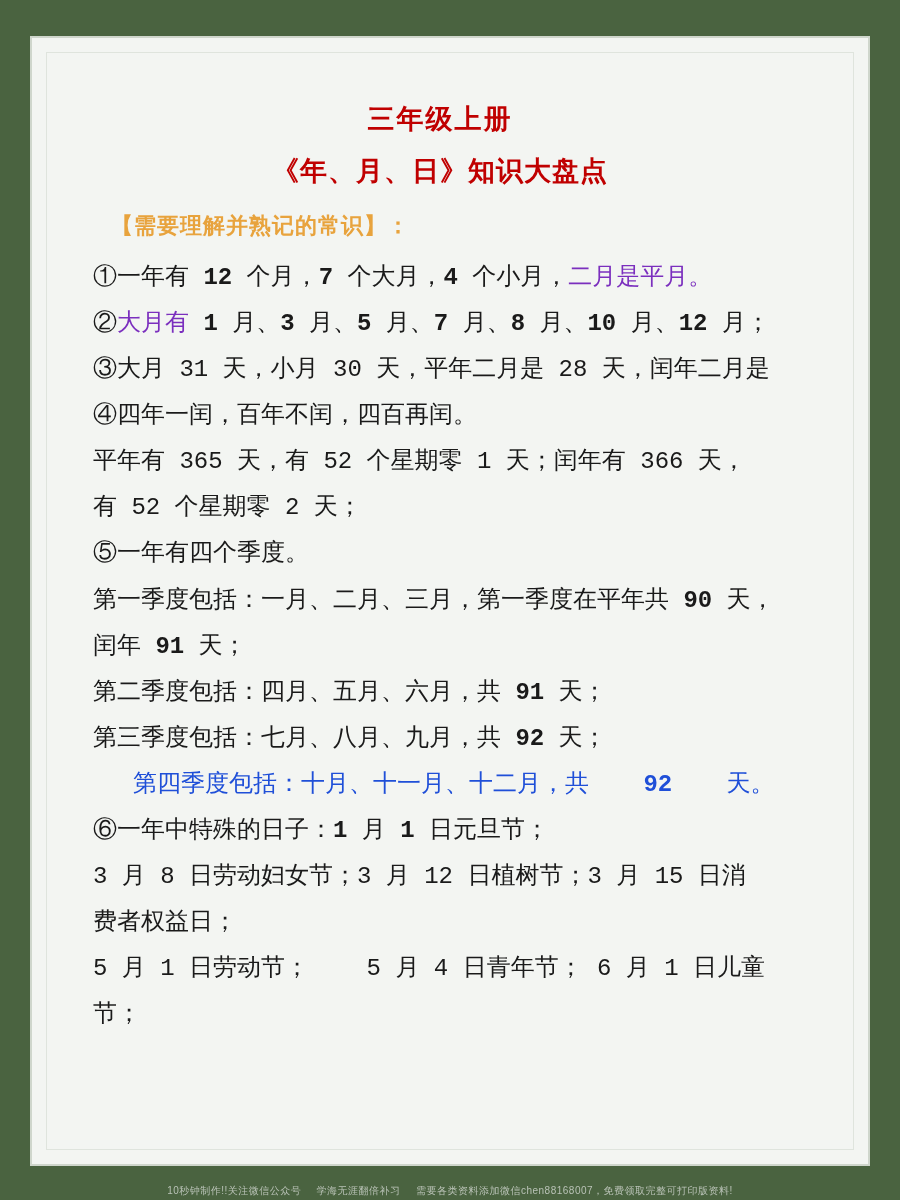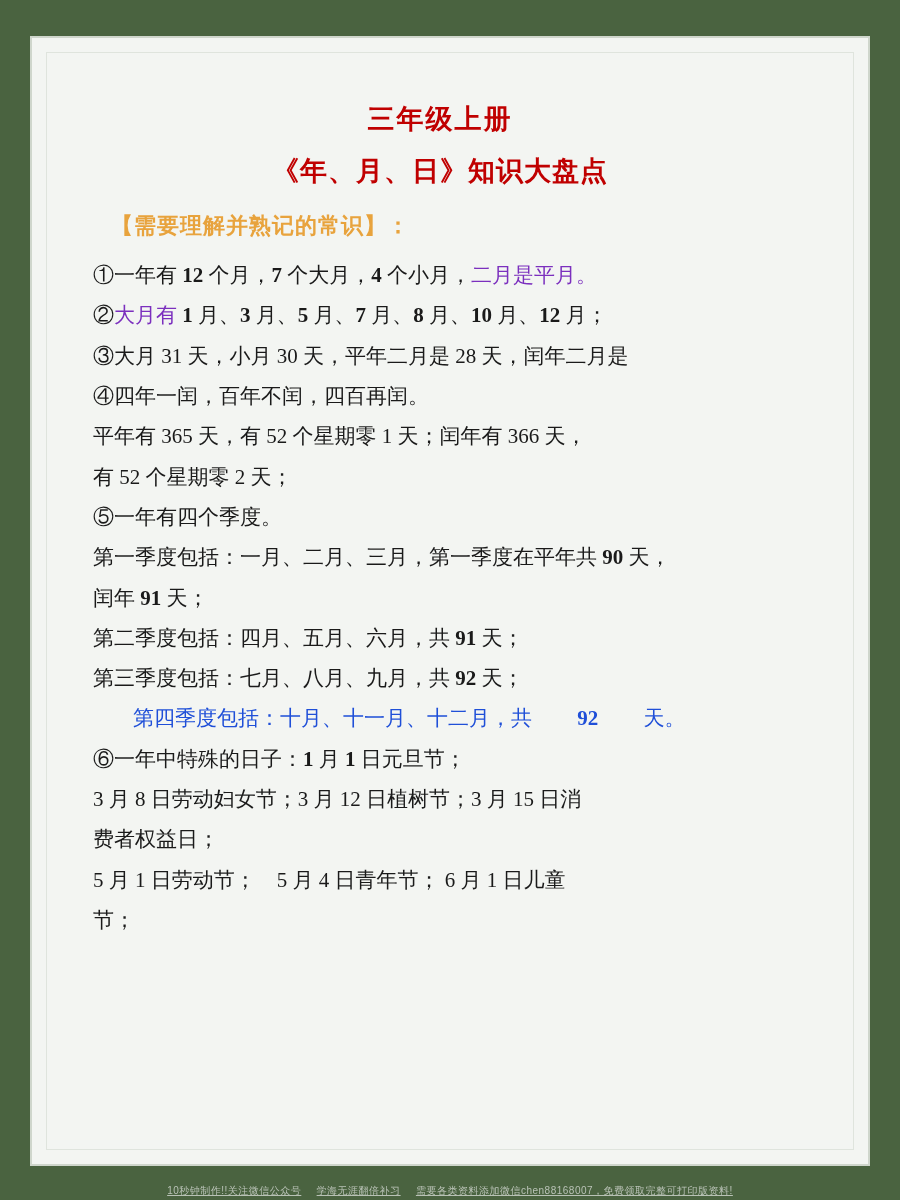--- a/index.html
+++ b/index.html
@@ -26,20 +26,21 @@
   .page-inner {
     position: absolute;
     left: 14px;
     top: 14px;
     right: 14px;
     bottom: 14px;
     background: #f3f5f2;
     border: 1px solid #dfe4dd;
     box-sizing: border-box;
     padding: 48px 66px 0 46px;
+    font-family: Liberation Mono, monospace;
   }
   .title1 {
     text-align: center;
     color: #c00000;
     font-weight: bold;
     font-size: 27px;
     letter-spacing: 2px;
     margin: 0 0 12px 0;
   }
   .title2 {
@@ -51,41 +52,41 @@
     margin: 16px 0 22px 0;
   }
   .subhead {
     color: #e8a33d;
     font-weight: bold;
     font-size: 22px;
     margin: 0 0 14px 18px;
     letter-spacing: 1px;
   }
   .line {
-    font-size: 21px;
+    font-size: 24px;
     color: #1a1a1a;
     line-height: 1.92;
     margin: 0;
     white-space: pre-wrap;
   }
   .purple { color: #7b2fbe; }
   .blue { color: #1f4fd8; margin-left: 40px; }
   .bold { font-weight: bold; }
   .footer {
     position: absolute;
     left: 0;
     right: 0;
     bottom: 2px;
     text-align: center;
     color: #b9c2b6;
     font-size: 10px;
     font-family: "Liberation Sans", sans-serif;
     letter-spacing: 0.5px;
   }
-  .footer span { margin: 16px 6px; text-decoration: underline; }
+  .footer span { margin: 16px 6px; }
 </style>
 </head>
 <body>
 
 <div class="page-frame">
   <div class="page-inner">
     <h1 class="title1">三年级上册</h1>
     <h2 class="title2">《年、月、日》知识大盘点</h2>
     <div class="subhead">【需要理解并熟记的常识】：</div>
     <div id="body-lines">

